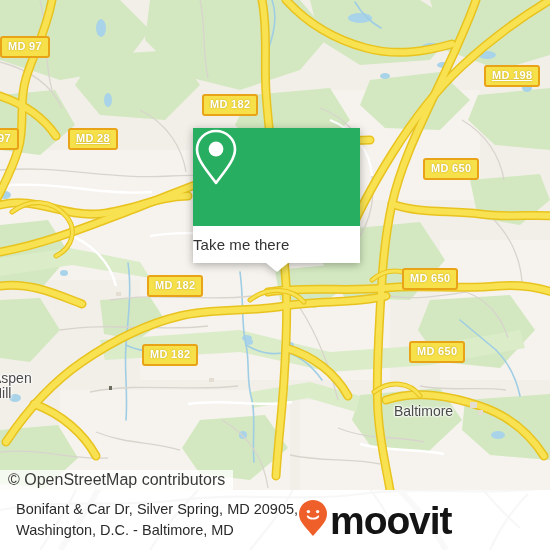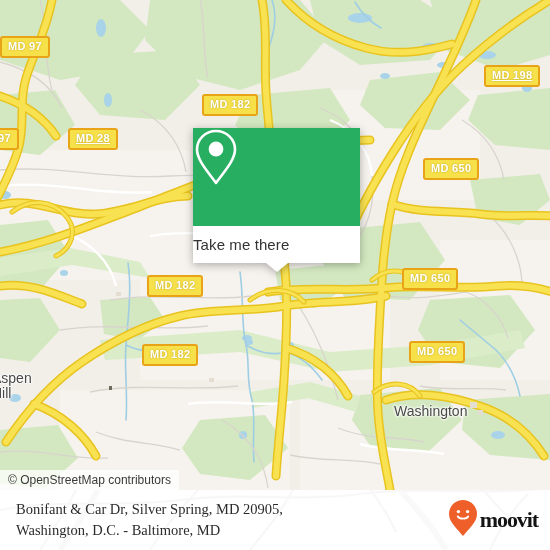--- a/index.html
+++ b/index.html
@@ -48,21 +48,21 @@
     position: absolute; width: 3px; height: 4px; background: #6b6b5e; z-index: 27;
   }
 
   
   #attribution {
     position: absolute; left: 0; top: 470px;
     height: 20px;
     padding: 0 8px 0 8px;
     display: flex; align-items: center;
     background: rgba(255,255,255,.78);
-    color: #3a3a3a; font-size: 12px; white-space: nowrap;
+    color: #3a3a3a; font-size: 16px; white-space: nowrap;
     z-index: 40;
     text-align: right;
   }
 
   
   #popup {
     position: absolute; left: 193px; top: 128px;
     width: 167px; height: 135px;
     z-index: 50;
     filter: drop-shadow(0 2px 4px rgba(0,0,0,.30));
@@ -91,28 +91,28 @@
 
   
   #footer {
     position: absolute; left: 0; top: 490px; width: 550px; height: 60px;
     background: #ffffff; overflow: hidden;
   }
   #footer-watermark { position: absolute; left: 0; top: -100px; opacity: .30; }
   #footer-inner {
     position: relative; z-index: 2;
     height: 100%; display: flex; align-items: center;
-    justify-content: space-between; padding: 0 12px 0 16px; font-family: Liberation Serif, serif;
+    justify-content: flex-start; padding: 0 12px 0 16px;
   }
   #footer-title {
     color: #2b2b2b; font-size: 14.5px; line-height: 1.45; max-width: 390px;
   }
   #brand { display: flex; align-items: center; gap: 2px; flex: 0 0 auto; }
   #brand-name {
-    color: #141414; font-size: 22px; font-weight: bold; letter-spacing: -1.1px;
+    color: #141414; font-size: 39px; font-weight: bold; letter-spacing: -1.1px;
     line-height: 1;
   }
 </style>
 </head>
 <body>
 
 <div id="page">
 
   <div id="map">
     <svg width="550" height="490" viewBox="0 0 550 490">
@@ -302,21 +302,21 @@
     <div class="shield" style="left:484px;top:65px;text-decoration:underline;">MD 198</div>
     <div class="shield" style="left:202px;top:94px;">MD 182</div>
     <div class="shield" style="left:68px; top:128px;text-decoration:underline;">MD 28</div>
     <div class="shield" style="left:-10px;top:128px;">97</div>
     <div class="shield" style="left:423px;top:158px;">MD 650</div>
     <div class="shield" style="left:402px;top:268px;">MD 650</div>
     <div class="shield" style="left:147px;top:275px;">MD 182</div>
     <div class="shield" style="left:409px;top:341px;">MD 650</div>
     <div class="shield" style="left:142px;top:344px;">MD 182</div>
 
-    <div class="place-label" style="left:394px; top:404px;">Washington</div>
+    <div class="place-label" style="left:394px; top:404px;">Baltimore</div>
     <div class="place-label two-line" style="left:-8px; top:371px;">Aspen Hill</div>
 
     <div class="poi-dot" style="left:109px; top:386px;"></div>
 
     <div id="attribution">
       <span>© OpenStreetMap contributors</span>
     </div>
 
     <div id="popup">
       <div id="popup-top">

